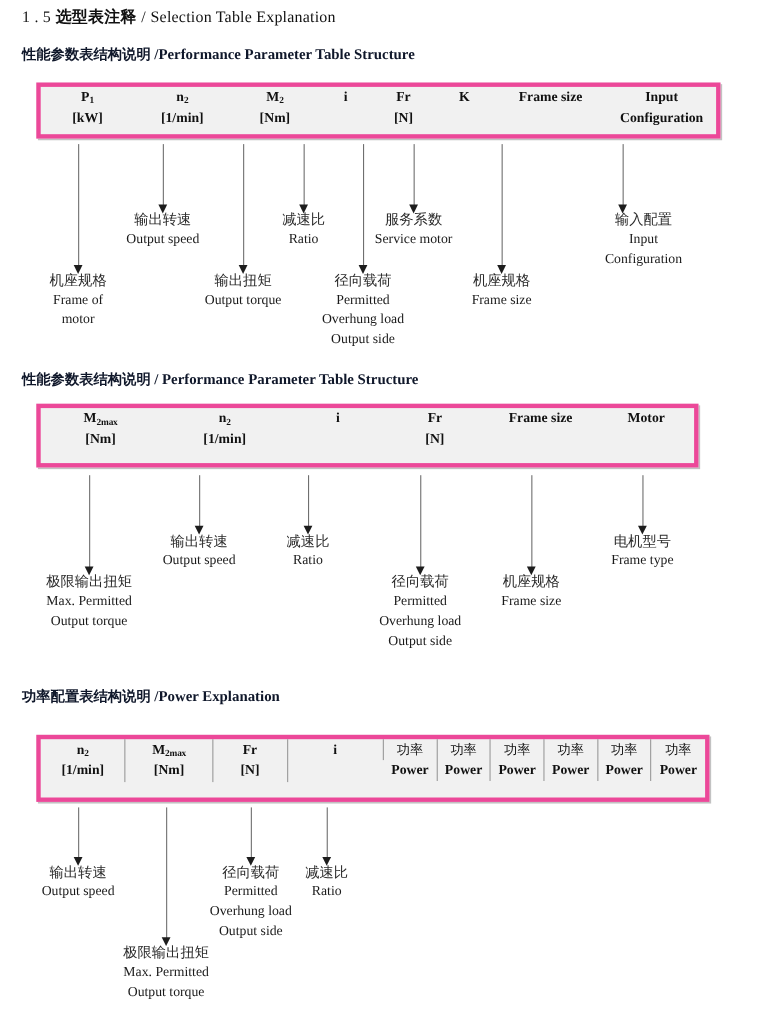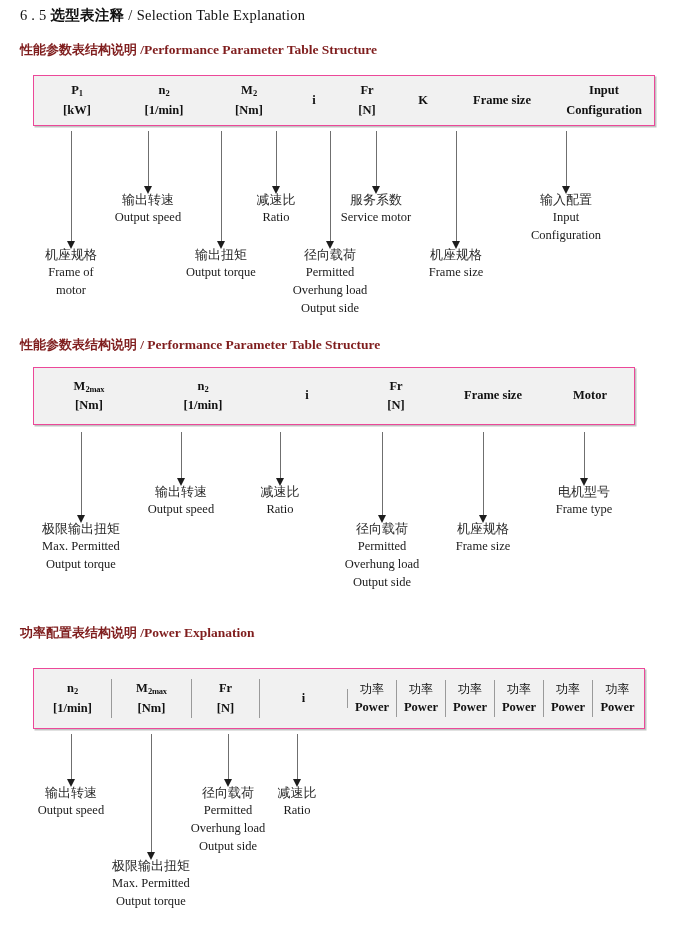--- a/index.html
+++ b/index.html
@@ -34,40 +34,40 @@
     font-family: "Liberation Serif", "DejaVu Serif", serif;
     font-size: 14.5px;
     font-weight: 400;
   }
 
   .sec-head {
     position: absolute;
     left: 20px;
     white-space: nowrap;
     font-size: 13px;
-    color: #7f1d1d;
+    color: #0f172a;
   }
   .sec-head .cn {
     font-family: "Liberation Sans", "DejaVu Sans", sans-serif;
     font-weight: 700;
     font-size: 13px;
   }
   .sec-head .en {
     font-family: "Liberation Serif", "DejaVu Serif", serif;
     font-weight: 700;
     font-size: 13.5px;
   }
 
   
   .tbl {
     position: absolute;
     background: #f1f1f1;
-    border: 1px solid #ec4899;
+    border: 4px solid #ec4899;
     display: flex;
-    align-items: center;
+    align-items: flex-start;
   }
   .tbl.shadow { box-shadow: 1.5px 1.5px 0 0 rgba(120,120,120,.45); }
   .cell {
     display: flex;
     flex-direction: column;
     align-items: center;
     justify-content: center;
     font-family: "Liberation Serif", "DejaVu Serif", serif;
     font-weight: 700;
     font-size: 12.5px;
@@ -124,21 +124,21 @@
     display: block;
     font-family: "Liberation Serif", "DejaVu Serif", serif;
     font-size: 12.5px;
     color: #1a1a1a;
   }
 </style>
 </head>
 <body>
 
 <div class="doc-title">
-  <span class="num">6 . 5</span>
+  <span class="num">1 . 5</span>
   <span class="cn">选型表注释</span>
   <span class="en">/</span>
   <span class="en">Selection Table Explanation</span>
 </div>
 
 <div class="sec-head" style="top:41px">
   <span class="cn">性能参数表结构说明</span>
   <span class="en">/</span><span class="en">Performance Parameter Table Structure</span>
 </div>
 
@@ -207,21 +207,21 @@
   <span class="en">Output side</span>
 </div>
 <div class="note" style="left:324px; top:191px; width:104px;">
   <span class="cn">服务系数</span>
   <span class="en">Service motor</span>
 </div>
 <div class="note" style="left:408px; top:246px; width:96px;">
   <span class="cn">机座规格</span>
   <span class="en">Frame size</span>
 </div>
-<div class="note" style="left:516px; top:191px; width:100px;">
+<div class="note" style="left:535px; top:191px; width:100px;">
   <span class="cn">输入配置</span>
   <span class="en">Input</span>
   <span class="en">Configuration</span>
 </div>
 
 <div class="sec-head" style="top:336px">
   <span class="cn">性能参数表结构说明</span>
   <span class="en">/</span>
   <span class="en">Performance Parameter Table Structure</span>
 </div>

